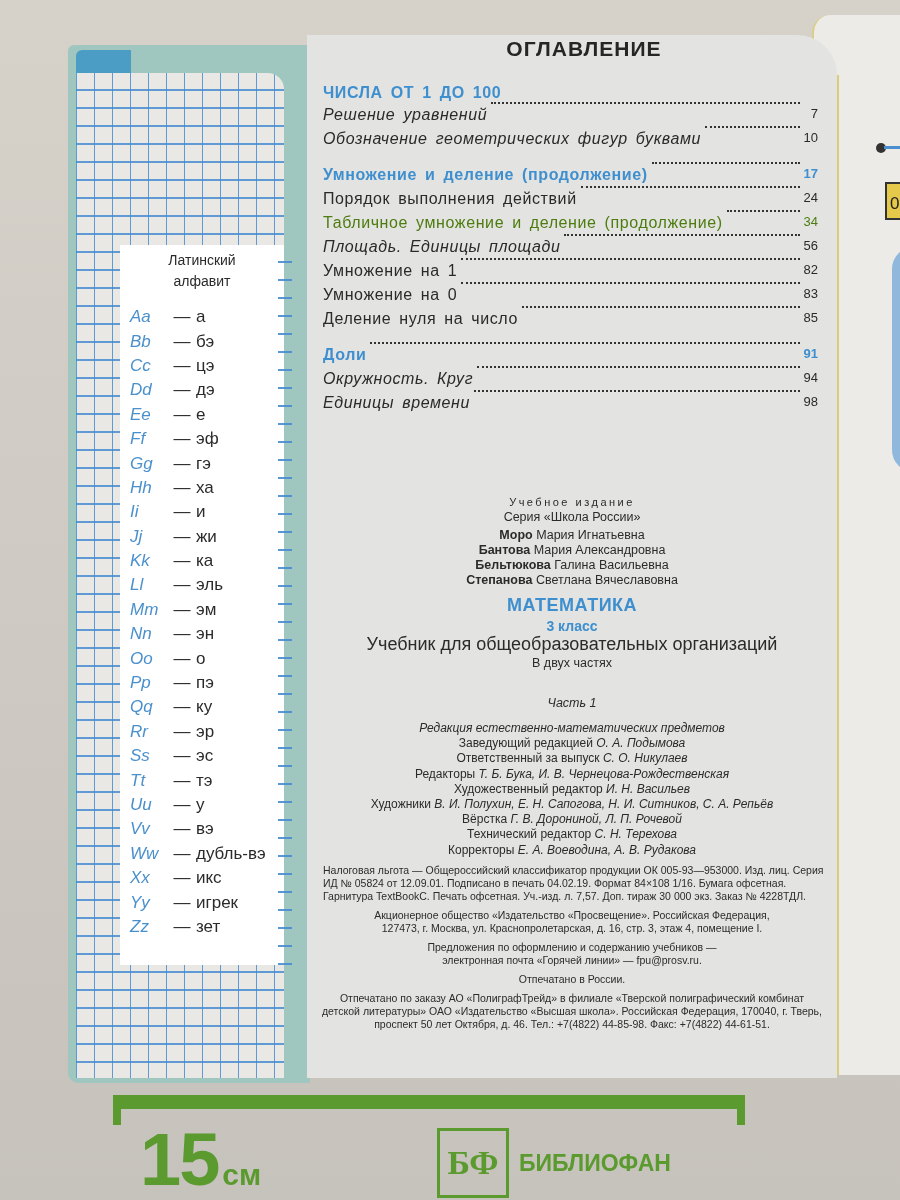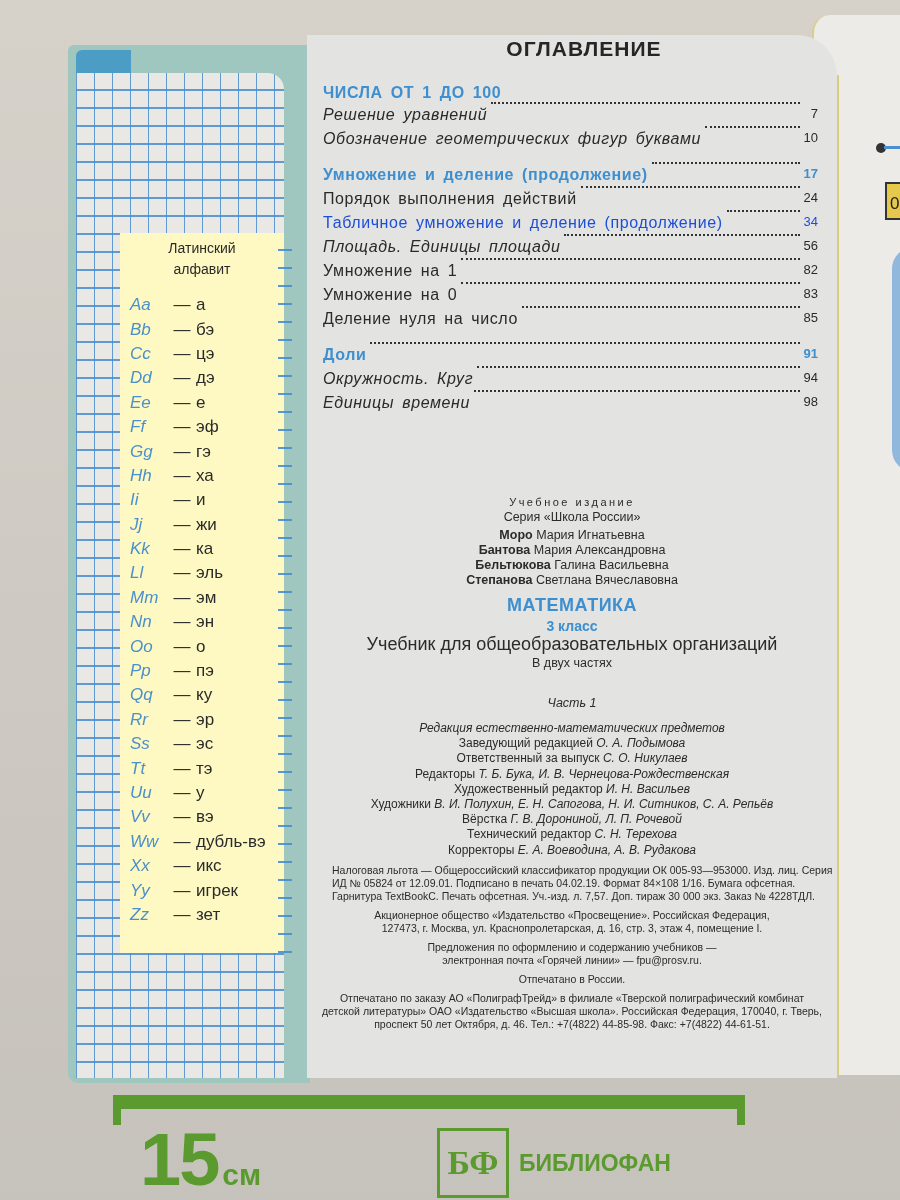--- a/index.html
+++ b/index.html
@@ -44,22 +44,22 @@
   .grid-panel {
     position: absolute; left: 8px; top: 28px; width: 208px; height: 1005px;
     background-color: #e9e8e4;
     background-image:
       linear-gradient(90deg, rgba(70,140,210,0.85) 1.5px, transparent 1.5px),
       linear-gradient(0deg, rgba(70,140,210,0.85) 1.5px, transparent 1.5px);
     background-size: 18px 18px;
     border-radius: 0 16px 0 0;
   }
   .alpha-card {
-    position: absolute; left: 52px; top: 188px; width: 164px; height: 720px;
-    background: #fef9c3;
+    position: absolute; left: 52px; top: 200px; width: 164px; height: 720px;
+    background: #ffffff;
   }
   .alpha-card .ticks {
     position: absolute; right: -8px; top: 0; width: 14px; height: 100%;
     background-image: linear-gradient(0deg, rgba(70,140,210,0.9) 1.5px, transparent 1.5px);
     background-size: 14px 18px;
   }
   .alpha-title {
     position: absolute; left: 0; top: 5px; width: 164px; text-align: center;
     font-size: 14px; line-height: 21px; color: #2a2a2a;
   }
@@ -82,21 +82,21 @@
     font-size: 21px; font-weight: bold; color: #262626; letter-spacing: 1px; line-height: 28px;
   }
   .toc { position: absolute; left: 16px; top: 49px; width: 495px; }
   .toc .row { display: flex; align-items: flex-start; height: 24px; font-size: 16px; color: #2a2a2a; }
   .toc .row .label { white-space: nowrap; letter-spacing: 0.6px; word-spacing: 3px; }
   .toc .row .dots { flex: 1; border-bottom: 2px dotted #333; margin: 0 4px; position: relative; top: -4px; }
   .toc .row .page { font-size: 13px; min-width: 14px; text-align: right; }
   .toc .row.section { color: #3e8fcf; font-weight: bold; }
   .toc .row.section .label { font-size: 16px; }
   .toc .row.section-heading { color: #3e8fcf; font-weight: bold; font-size: 16px; height: 22px; }
-  .toc .row.blue { color: #1d4ed8; }
+  .toc .row.blue { color: #4d7c0f; }
   .toc .row.italic .label { font-style: italic; }
   .toc .gap { height: 12px; }
 
   .imprint { position: absolute; left: 0; width: 530px; top: 460px; text-align: center; color: #2b2b2b; }
   .imprint .line { font-size: 12.5px; line-height: 15px; }
   .imprint .spaced { letter-spacing: 2.5px; font-size: 11px; }
   .imprint .author b { font-weight: bold; }
   .imprint .book-title { font-size: 18px; font-weight: bold; color: #3e8fcf; line-height: 22px; margin-top: 6px; letter-spacing: 0.5px; }
   .imprint .grade { font-size: 14px; font-weight: bold; color: #3e8fcf; line-height: 20px; }
   .imprint .subtitle { font-size: 18px; font-weight: normal; line-height: 17px; }
@@ -373,21 +373,21 @@
         <div class="line"><span></span> <span class="it">Редакция естественно-математических предметов</span></div>
         <div class="line"><span>Заведующий редакцией</span> <span class="it">О. А. Подымова</span></div>
         <div class="line"><span>Ответственный за выпуск</span> <span class="it">С. О. Никулаев</span></div>
         <div class="line"><span>Редакторы</span> <span class="it">Т. Б. Бука, И. В. Чернецова-Рождественская</span></div>
         <div class="line"><span>Художественный редактор</span> <span class="it">И. Н. Васильев</span></div>
         <div class="line"><span>Художники</span> <span class="it">В. И. Полухин, Е. Н. Сапогова, Н. И. Ситников, С. А. Репьёв</span></div>
         <div class="line"><span>Вёрстка</span> <span class="it">Г. В. Дорониной, Л. П. Рочевой</span></div>
         <div class="line"><span>Технический редактор</span> <span class="it">С. Н. Терехова</span></div>
         <div class="line"><span>Корректоры</span> <span class="it">Е. А. Воеводина, А. В. Рудакова</span></div>
       </div>
-    <div class="block" style="text-align:left; padding-left:25px;">
+    <div class="block" style="text-align:left; padding-left:16px;">
       <div class="small">Налоговая льгота — Общероссийский классификатор продукции ОК 005-93—953000. Изд. лиц. Серия</div>
       <div class="small">ИД № 05824 от 12.09.01. Подписано в печать 04.02.19. Формат 84×108 1/16. Бумага офсетная.</div>
       <div class="small">Гарнитура TextBookC. Печать офсетная. Уч.-изд. л. 7,57. Доп. тираж 30 000 экз. Заказ № 4228ТДЛ.</div>
     </div>
     <div class="block">
       <div class="small">Акционерное общество «Издательство «Просвещение». Российская Федерация,</div>
       <div class="small">127473, г. Москва, ул. Краснопролетарская, д. 16, стр. 3, этаж 4, помещение I.</div>
     </div>
     <div class="block">
       <div class="small">Предложения по оформлению и содержанию учебников —</div>

